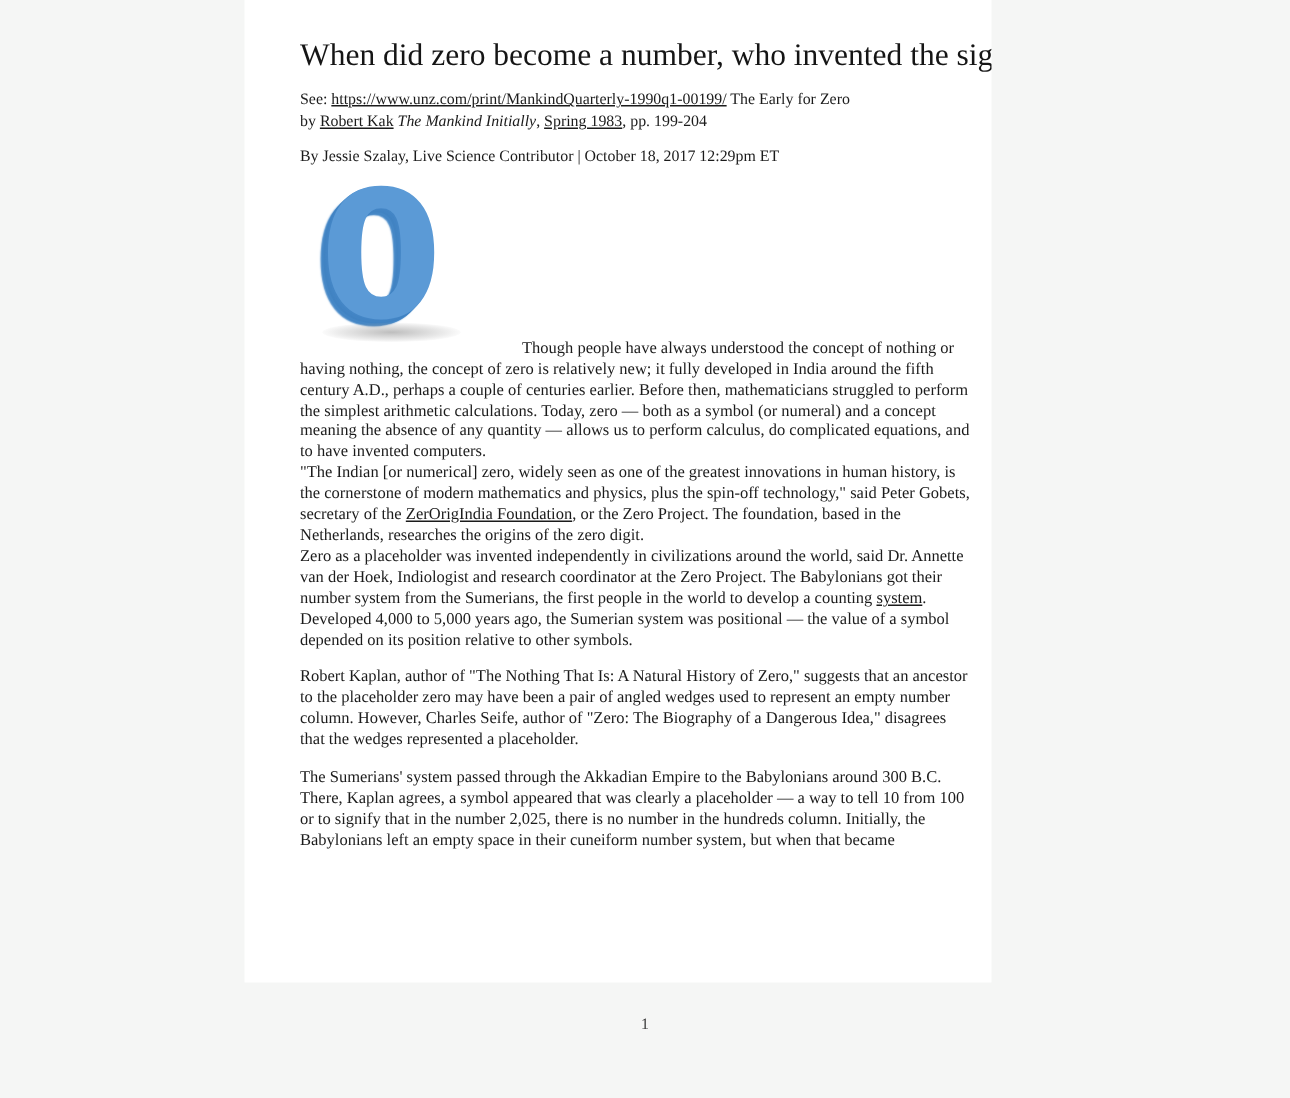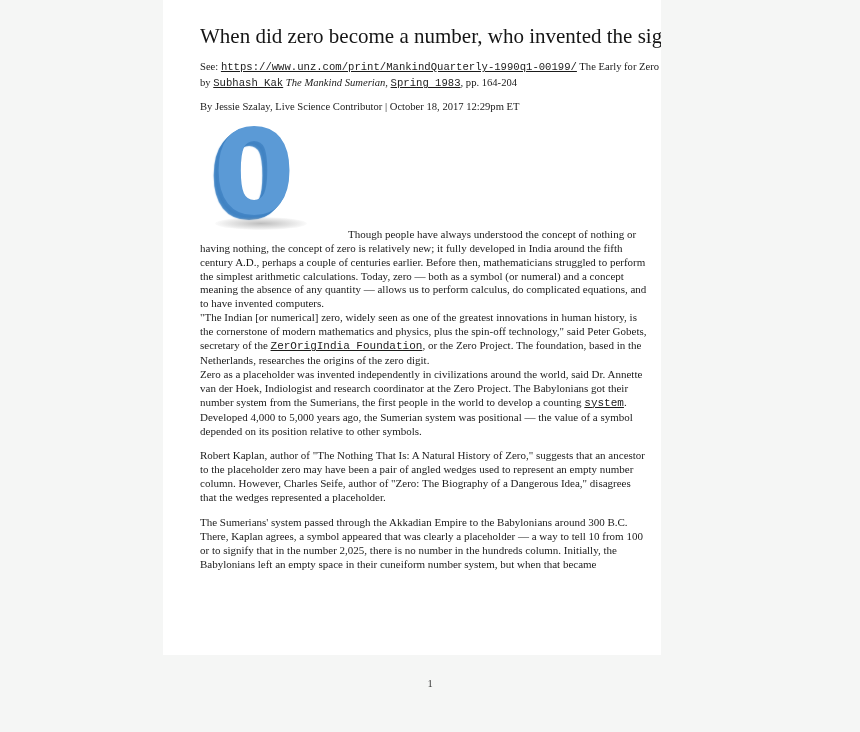--- a/index.html
+++ b/index.html
@@ -35,21 +35,20 @@
   .meta {
     margin-top: 10px;
     font-size: 10.6px;
     line-height: 15.4px;
   }
   .meta p { white-space: nowrap; }
   a.doclink {
     color: inherit;
     text-decoration: underline;
     cursor: pointer;
-    font-family: Liberation Mono, monospace;
   }
   .italic { font-style: italic; }
 
   .byline {
     margin-top: 7px;
     font-size: 10.6px;
     line-height: 15px;
     white-space: nowrap;
   }
 
@@ -114,21 +113,21 @@
 
   <div class="page">
     <div class="content">
 
       <h1 class="title">
         <span>When did zero become a number, who invented the sign</span>
       </h1>
 
       <div class="meta">
         <p><span>See: </span><a class="doclink">https://www.unz.com/print/MankindQuarterly-1990q1-00199/</a><span> The Early for Zero</span></p>
-        <p><span>by </span><a class="doclink">Subhash Kak</a><span> </span><span class="italic">The Mankind Sumerian</span><span>, </span><a class="doclink">Spring 1983</a><span>, pp. 164-204</span></p>
+        <p><span>by </span><a class="doclink">Robert Kak</a><span> </span><span class="italic">The Mankind Initially</span><span>, </span><a class="doclink">Spring 1983</a><span>, pp. 199-204</span></p>
       </div>
 
       <p class="byline">By Jessie Szalay, Live Science Contributor | October 18, 2017 12:29pm ET</p>
 
       <div class="figure">
         <span class="zero-glyph">0</span>
         <span class="zero-shadow"></span>
       </div>
 
       <p class="body-text p1">Though people have always understood the concept of nothing or having nothing, the concept of zero is relatively new; it fully developed in India around the fifth century A.D., perhaps a couple of centuries earlier. Before then, mathematicians struggled to perform the simplest arithmetic calculations. Today, zero — both as a symbol (or numeral) and a concept meaning the absence of any quantity — allows us to perform calculus, do complicated equations, and to have invented computers.</p>

